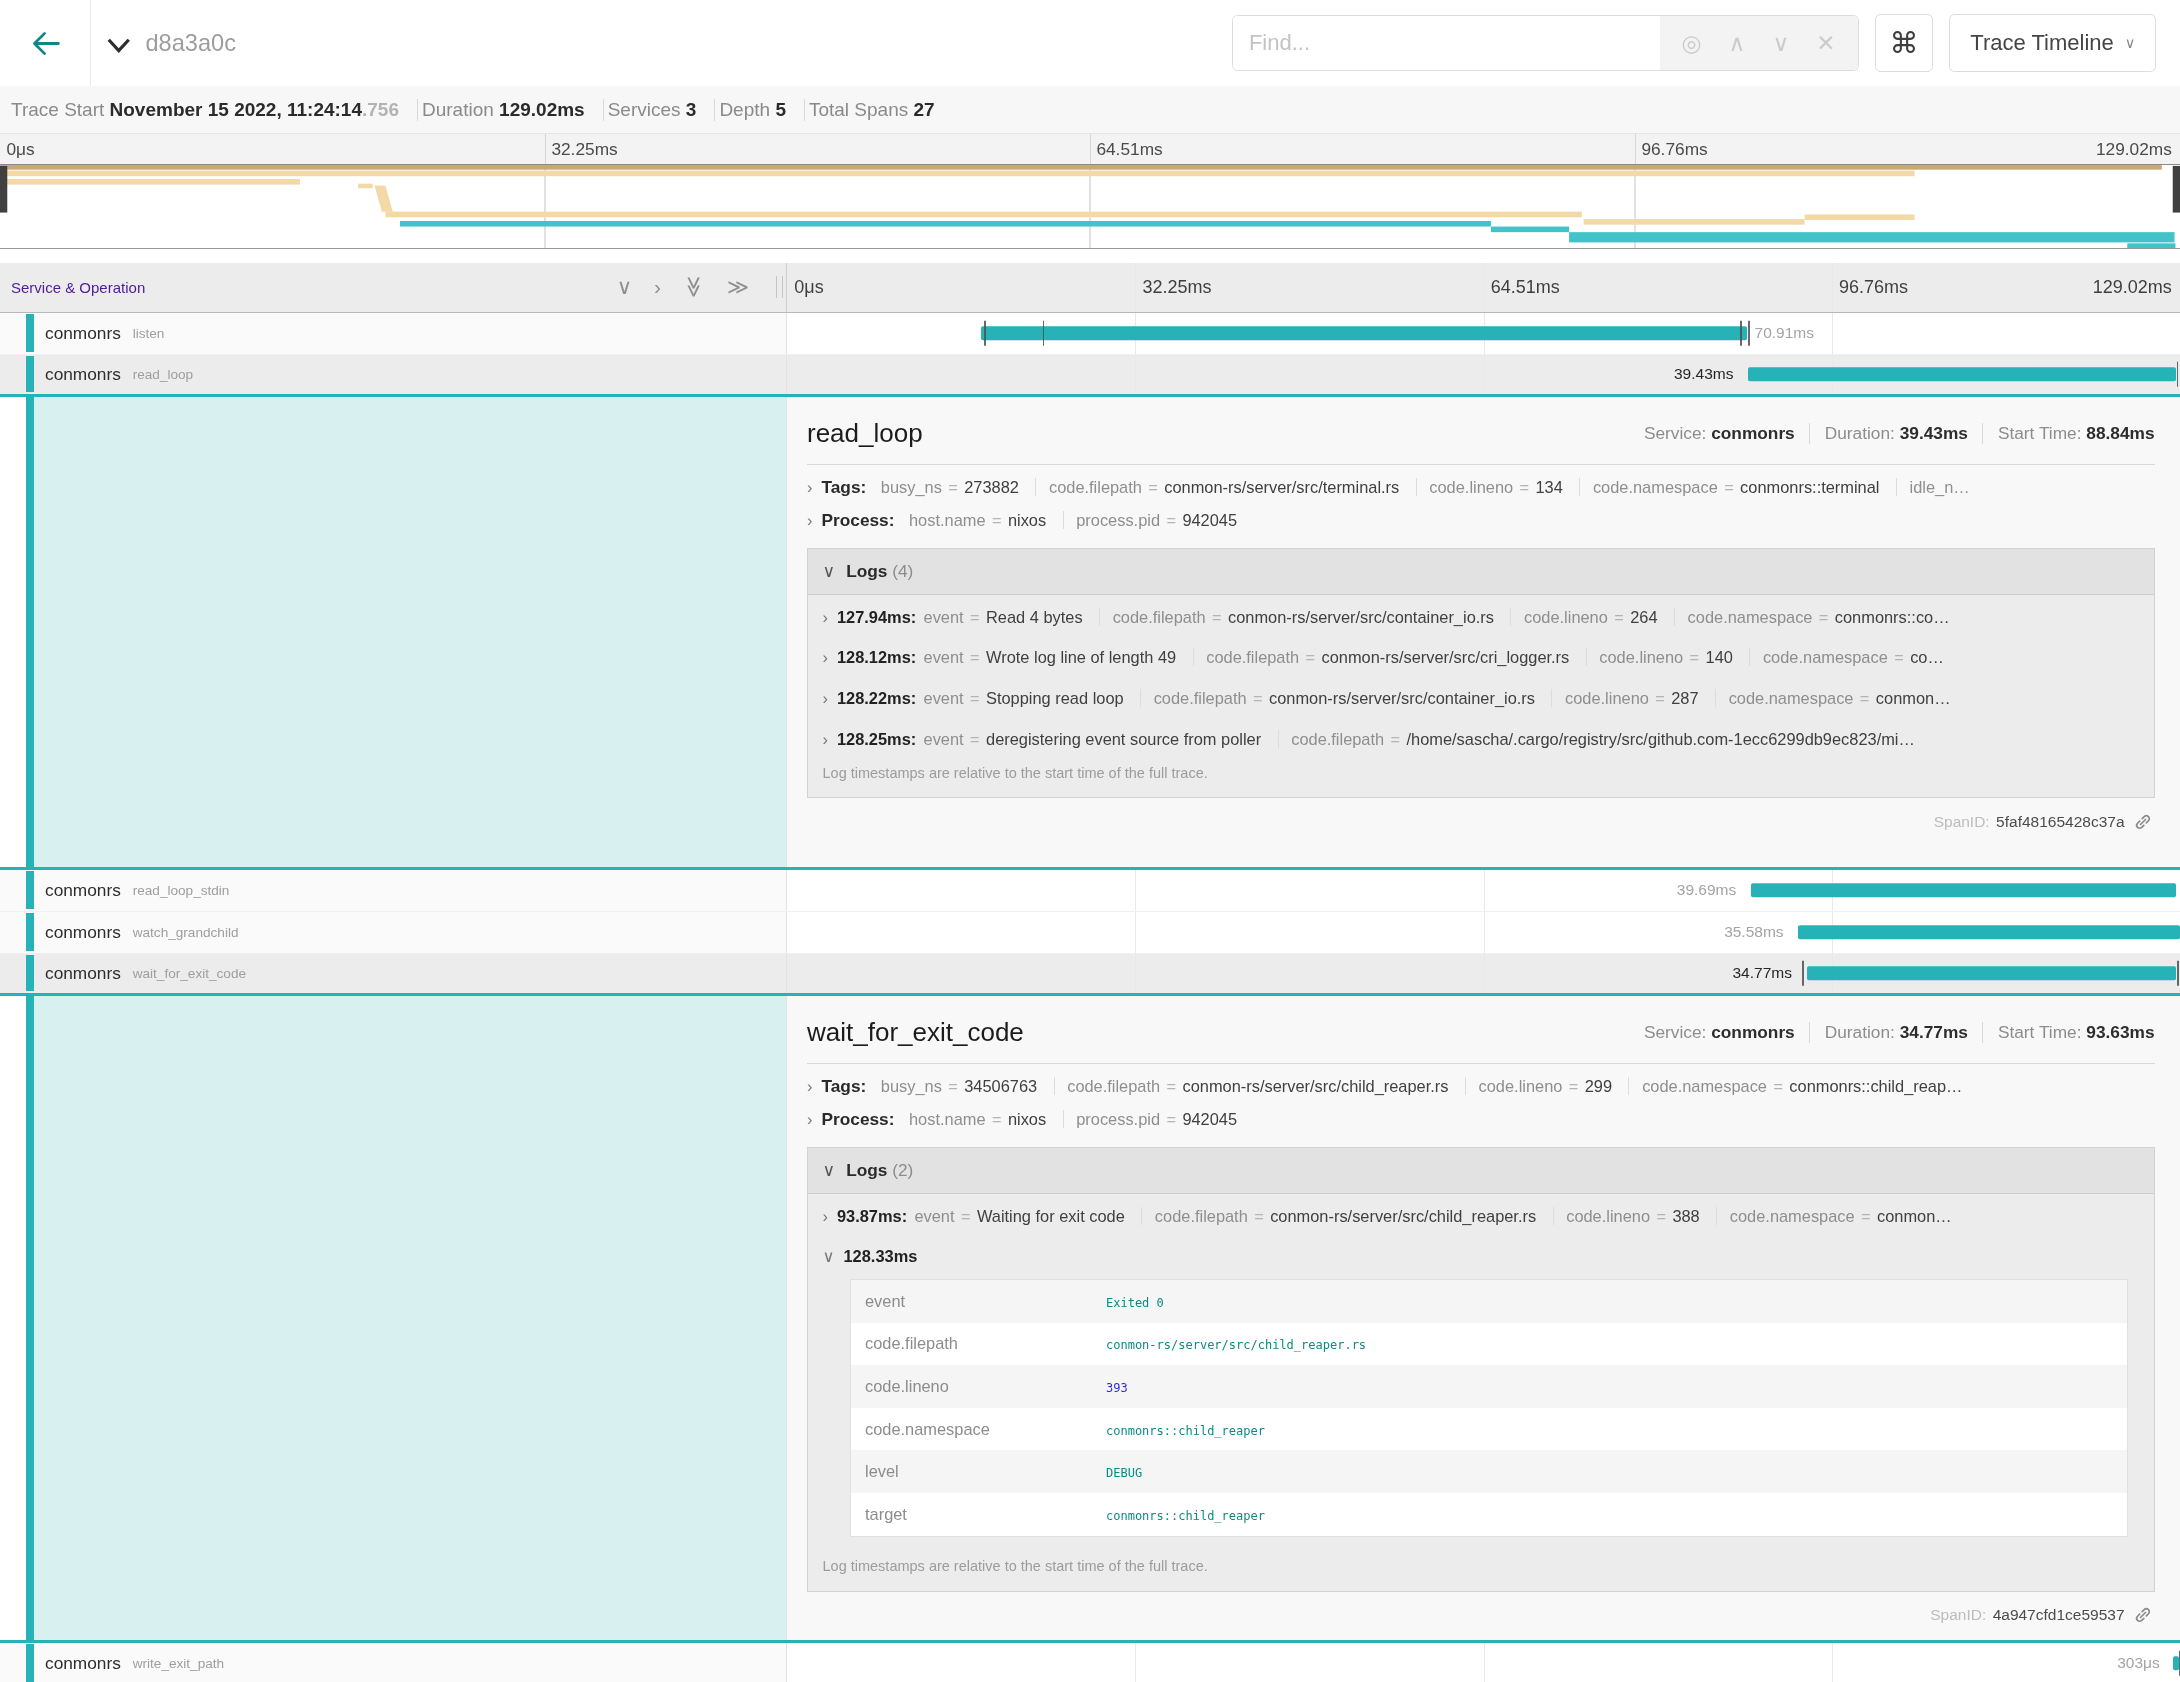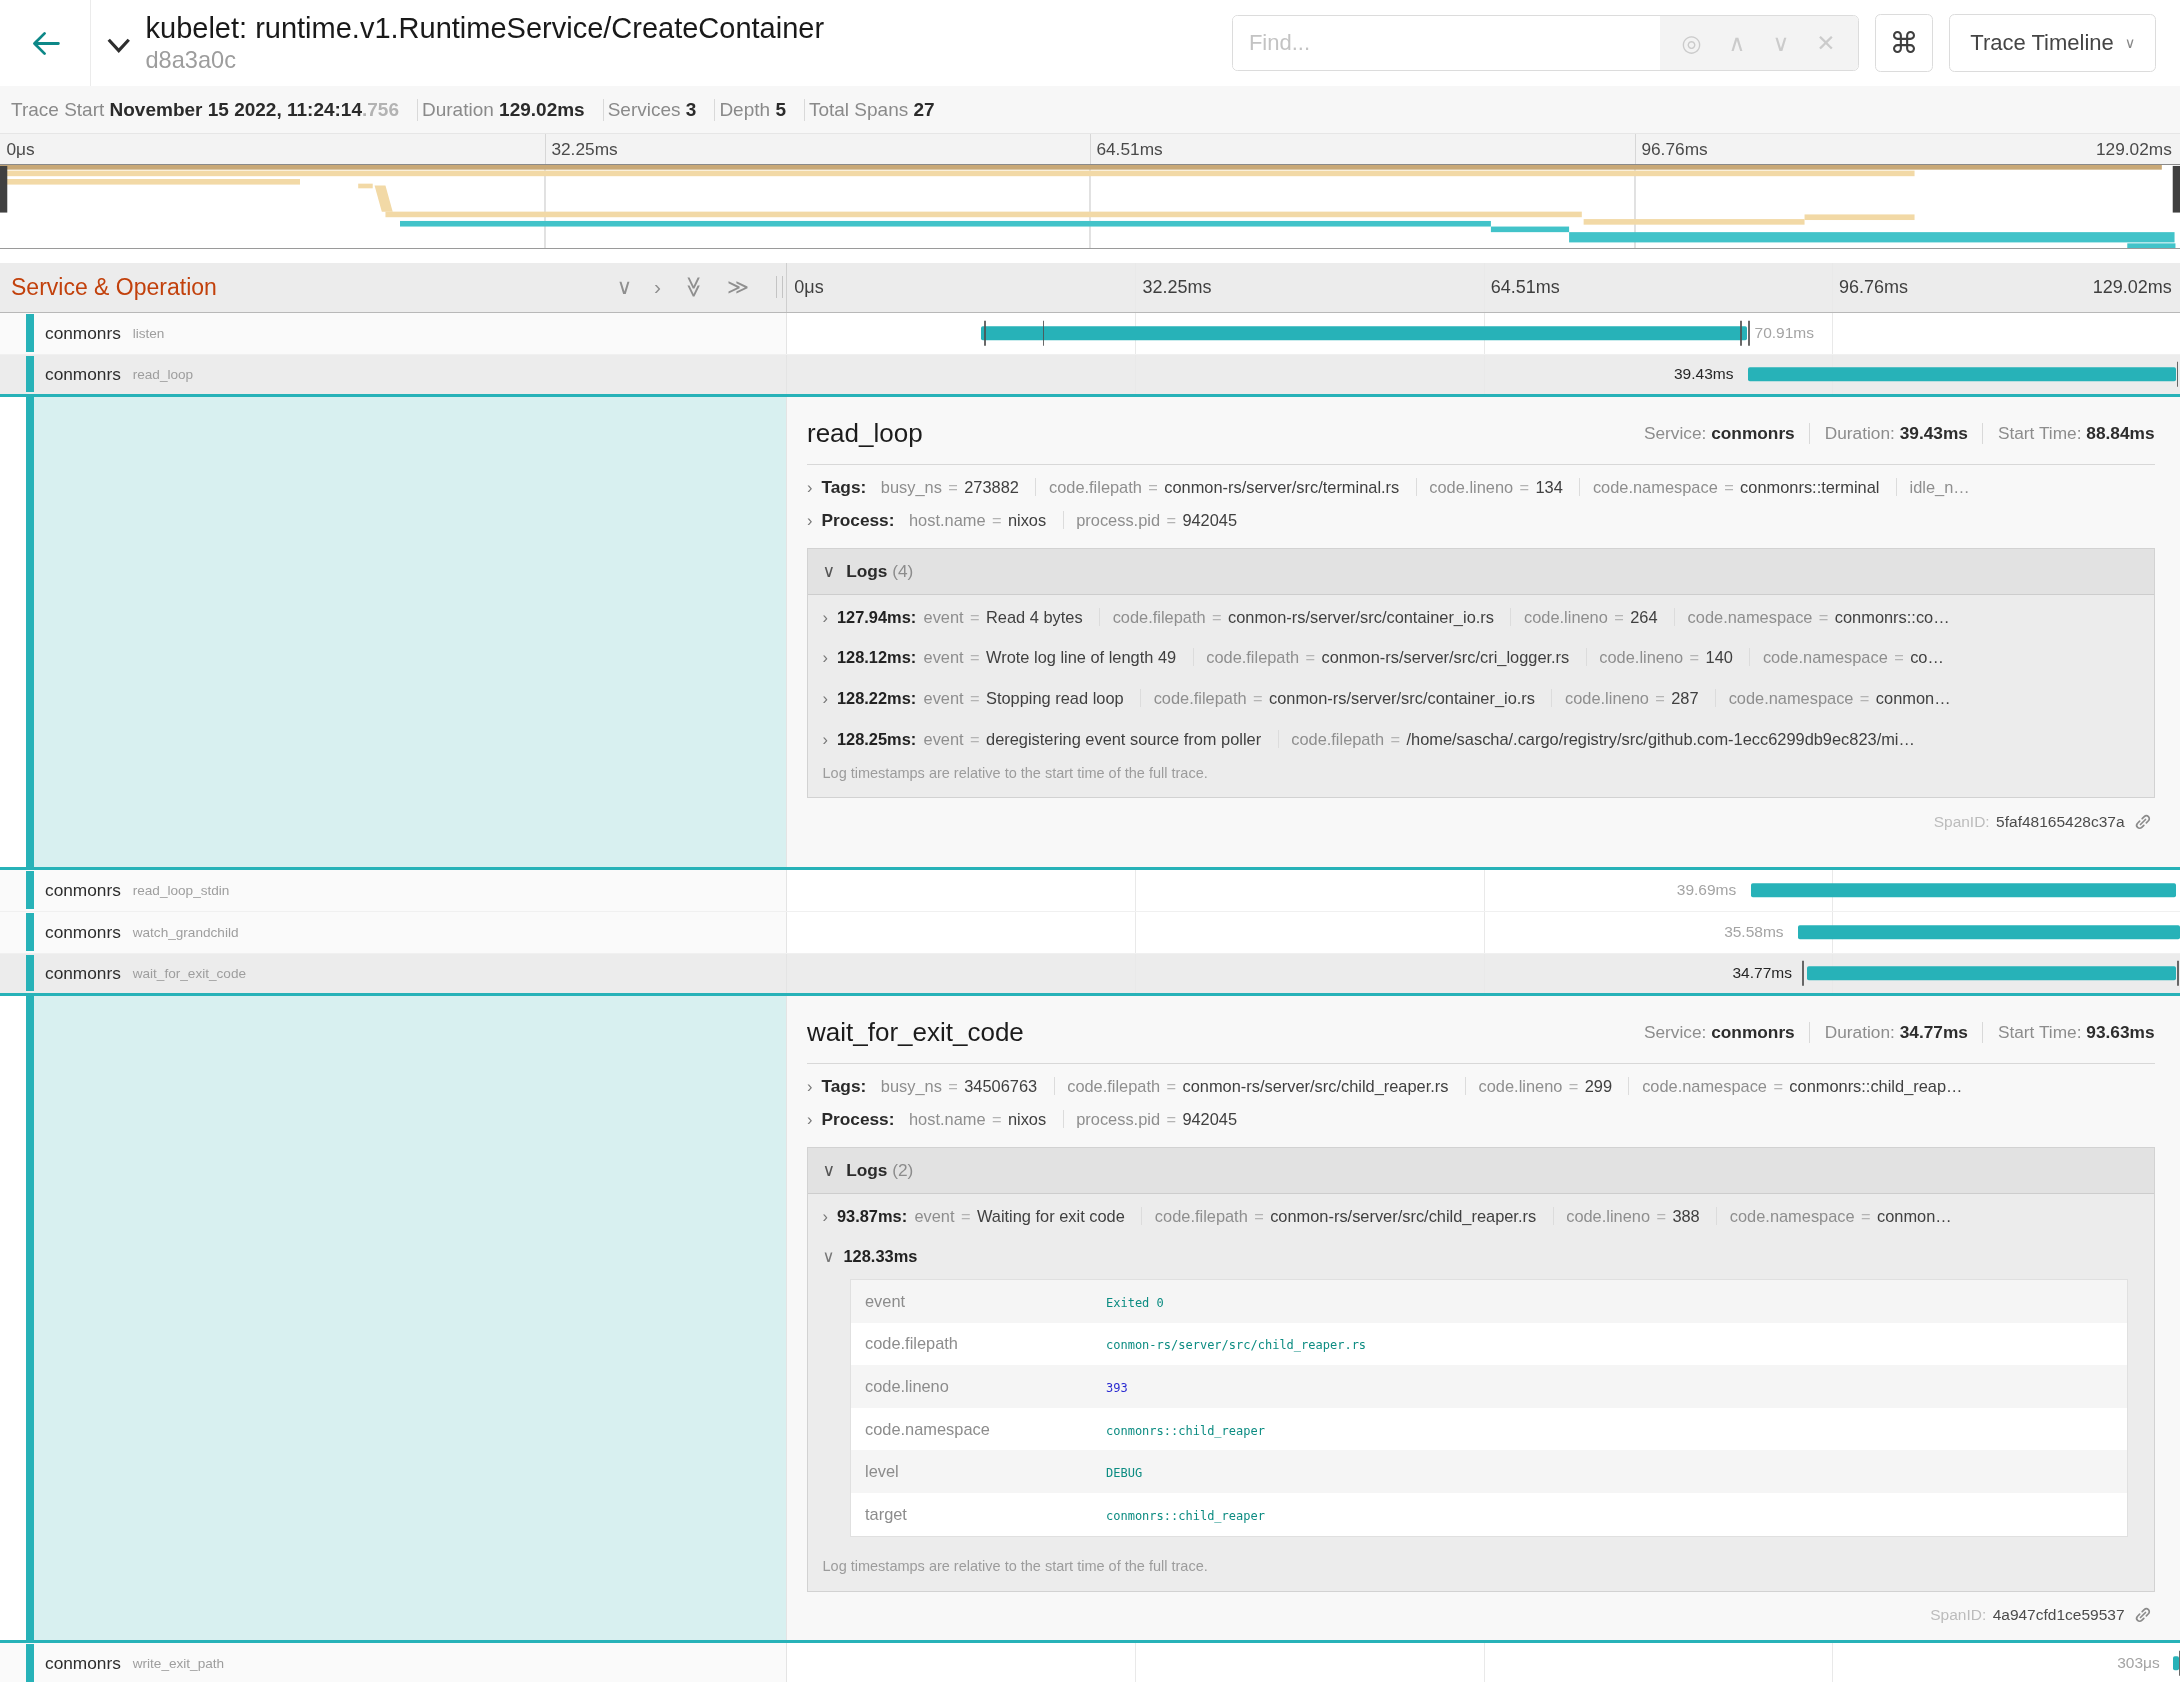--- a/index.html
+++ b/index.html
@@ -35,21 +35,21 @@
   .rline{position:absolute;top:0;bottom:0;width:0.9px;background:#d7d7d7}
   .tickL{position:absolute;top:50%;transform:translateY(-50%);padding-left:6.4px;white-space:nowrap}
   .tickL.end{right:8.2px;padding-left:0}
   .minimap{height:85px;position:relative;border-top:1.8px solid #8a8a8a;border-bottom:1.8px solid #9a9a9a;background:#fff;cursor:crosshair}
   .minimap svg{position:absolute;inset:0;width:100%;height:100%}
   .gap{height:13.6px;background:#fff}
 
   
   .colhead{height:50px;display:flex;background:#ececec;border-bottom:0.9px solid #b8b8b8}
   .ch-left{width:786px;flex-shrink:0;display:flex;align-items:center;position:relative}
-  .ch-title{margin-left:11px;font-size:23px;color:#c2410c}
+  .ch-title{margin-left:11px;font-size:15px;color:#4c1d95}
   .ch-icons{margin-left:auto;display:flex;gap:22px;margin-right:27px;color:#8f8f8f;font-size:21px}
   .ch-icons span{cursor:pointer}
   .rot{display:inline-block;transform:rotate(90deg)}
   .grip{width:7.3px;height:22px;border-left:1.8px solid #c4c4c4;border-right:1.8px solid #c4c4c4;margin-right:2.7px;cursor:col-resize}
   .ch-track{flex:1;position:relative;border-left:0.9px solid #cfcfcf;font-size:18px;color:#3f3f3f}
   .ch-track .tickL{padding-left:7.3px}
 
   
   .span-row{height:42px;display:flex;border-bottom:0.9px solid #f0f0f0;cursor:pointer}
   .names{width:786px;flex-shrink:0;position:relative;display:flex;align-items:center;background:#fafafa}
@@ -121,21 +121,20 @@
         <path d="M33 19 H8 M18 8 L7 19 L18 30" fill="none" stroke="#0d8888" stroke-width="3" stroke-linecap="round" stroke-linejoin="round"></path>
       </svg>
     </div>
     <div class="title-block">
       <span class="title-chevron">
         <svg width="25.5" height="16.4" viewBox="0 0 28 18">
             <polyline points="3,3 14,15 25,3" fill="none" stroke="#2e2e2e" stroke-width="3.5"></polyline>
           </svg>
       </span>
       <div class="titles">
-        <h1>kubelet: runtime.v1.RuntimeService/CreateContainer</h1>
         <div class="trace-id">d8a3a0c</div>
       </div>
     </div>
     <div class="controls">
       <div class="find-wrap">
         <input placeholder="Find..." style="">
         <div class="find-icons">
           <span>◎</span>
           <span>∧</span>
           <span>∨</span>

